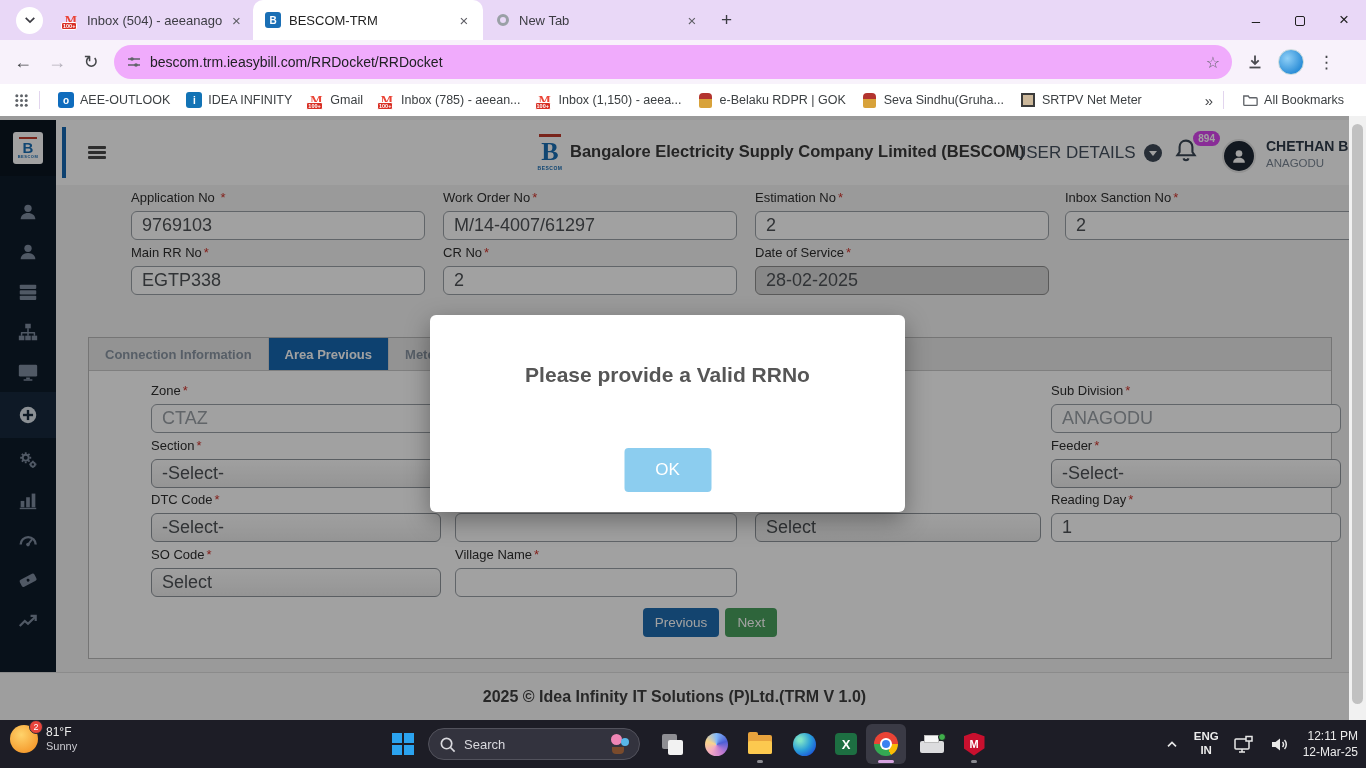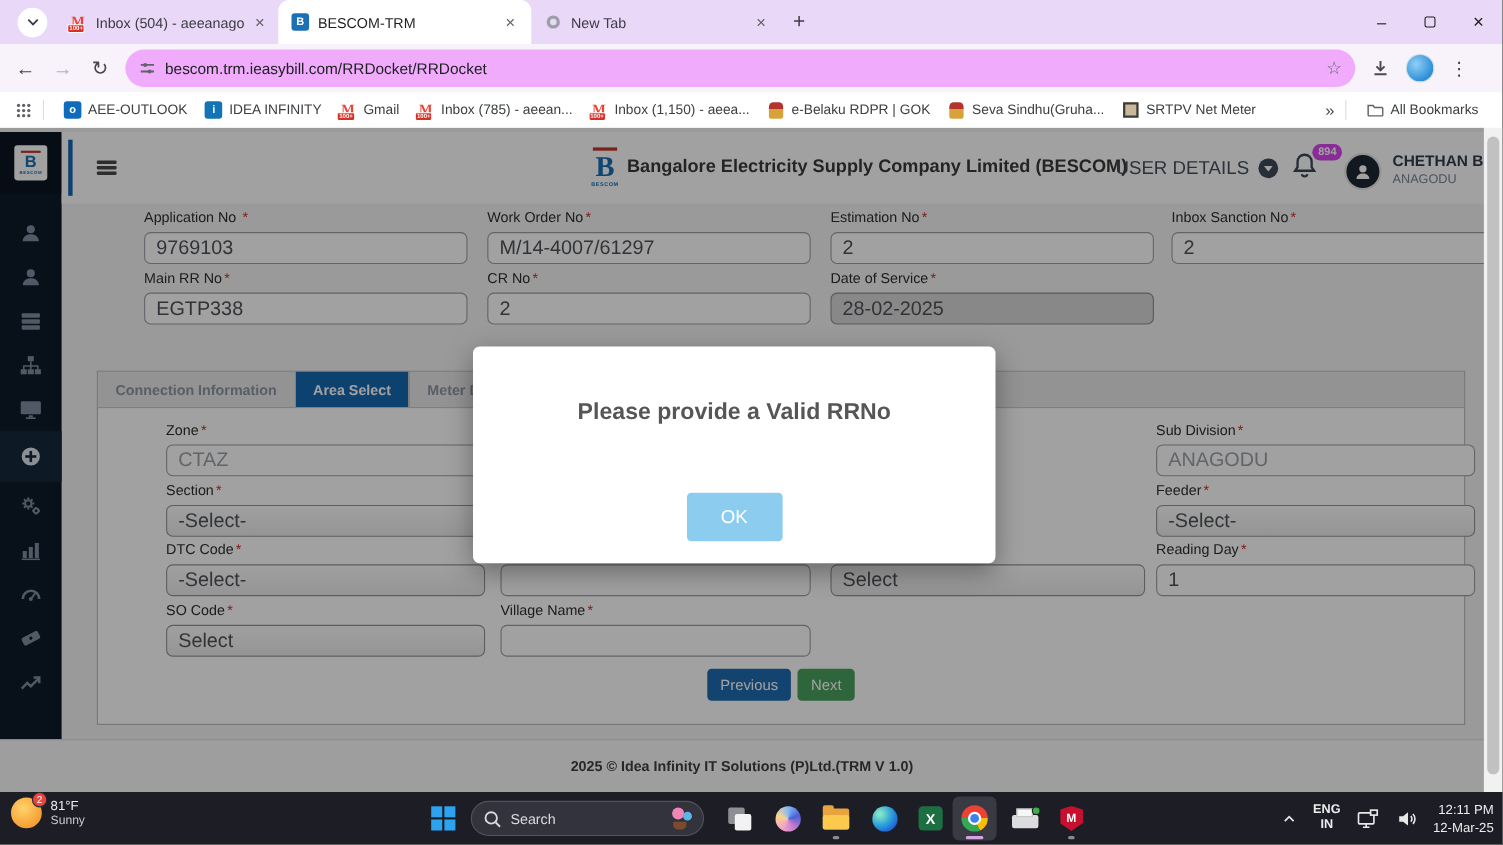--- a/index.html
+++ b/index.html
@@ -87,21 +87,21 @@
   .tcard{position:absolute;left:88px;top:221px;width:1244px;height:322px;background:#ffffff;border:1px solid #b9b9b9;}
   .tcardtabs{height:33px;background:#e9e9e9;border-bottom:1px solid #c9c9c9;display:flex;}
   .ttab{padding:0 16px;line-height:33px;font-size:13px;font-weight:bold;color:#8a96a3;border-right:1px solid #d6d6d6;}
   .ttab.active{background:#1567b2;color:#fff;}
 
   .btnrow{position:absolute;left:88px;top:492px;width:1244px;display:flex;justify-content:center;gap:6px;}
   .pbtn{height:29px;padding:0 12px;border-radius:4px;color:#fff;font-size:13.5px;display:flex;align-items:center;}
   .pbtn.prev{background:#1f6cb0;}
   .pbtn.next{background:#4aa15e;}
 
-  .pgfooter{position:absolute;left:0px;top:556px;width:1349px;height:48px;background:#fafafa;border-top:1px solid #dcdcdc;display:flex;align-items:center;justify-content:center;font-size:13px;font-weight:bold;color:#3f3f3f;}
+  .pgfooter{position:absolute;left:0px;top:556px;width:1349px;height:48px;background:#fafafa;border-top:1px solid #dcdcdc;display:flex;align-items:center;justify-content:center;font-size:16px;font-weight:bold;color:#3f3f3f;}
 
   
   .dim{position:absolute;left:0;top:116px;width:1349px;height:604px;background:rgba(0,0,0,0.37);z-index:5;}
   .modal{position:absolute;left:430px;top:315px;width:475px;height:197px;background:#fff;border-radius:6px;box-shadow:0 8px 24px rgba(0,0,0,.35);z-index:6;}
   .modalmsg{position:absolute;left:0;top:48px;width:100%;text-align:center;font-size:21px;font-weight:bold;color:#565656;}
   .okbtn{position:absolute;left:50%;top:133px;transform:translateX(-50%);width:87px;height:44px;background:#8ccdef;border:none;border-radius:4px;color:#fff;font-size:17px;display:flex;align-items:center;justify-content:center;}
 
   
   .taskbar{position:absolute;left:0;top:720px;width:1366px;height:48px;background:#1d1d26;z-index:10;}
   .weather{position:absolute;left:10px;top:5px;display:flex;align-items:center;gap:8px;}
@@ -439,21 +439,21 @@
       <div class="box">2</div>
     </div>
     <div class="cell" style="left:720px;top:129px;width:294px">
       <div class="lbl"><span>Date of Service</span><span class="req">*</span></div>
       <div class="box disabled">28-02-2025</div>
     </div>
 
     <div class="tcard">
       <div class="tcardtabs">
         <div class="ttab">Connection Information</div>
-        <div class="ttab active">Area Select</div>
+        <div class="ttab active">Area Previous</div>
         <div class="ttab">Meter Details</div>
       </div>
     </div>
 
     <div class="cell" style="left:116px;top:267px;width:290px">
       <div class="lbl"><span>Zone</span><span class="req">*</span></div>
       <div class="box muted">CTAZ</div>
     </div>
     <div class="cell" style="left:420px;top:267px;width:282px">
       <div class="lbl"><span>Ci</span></div>

